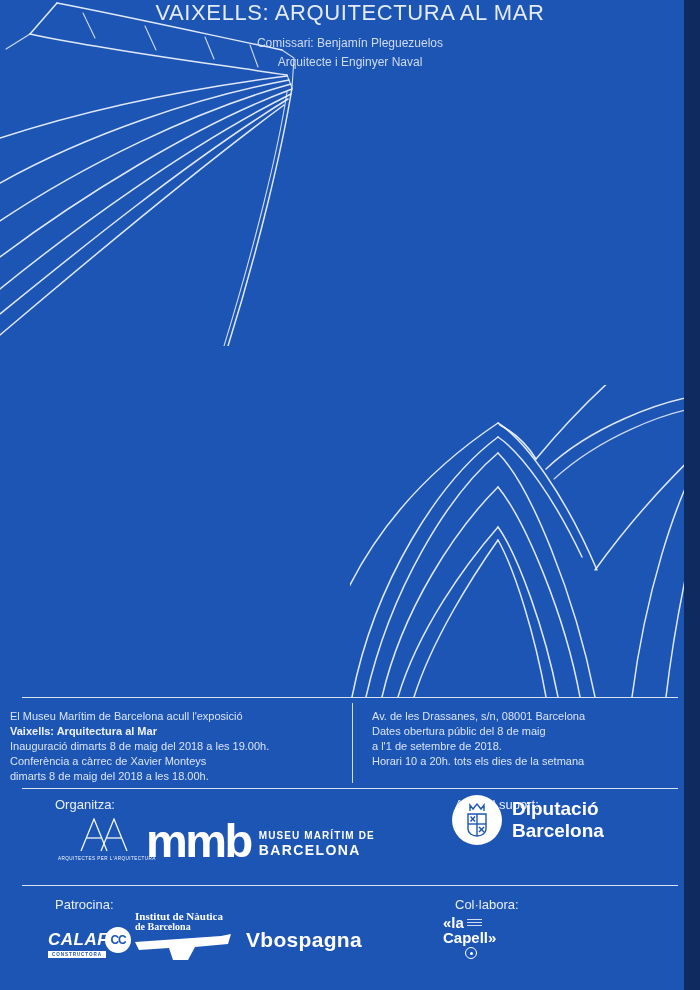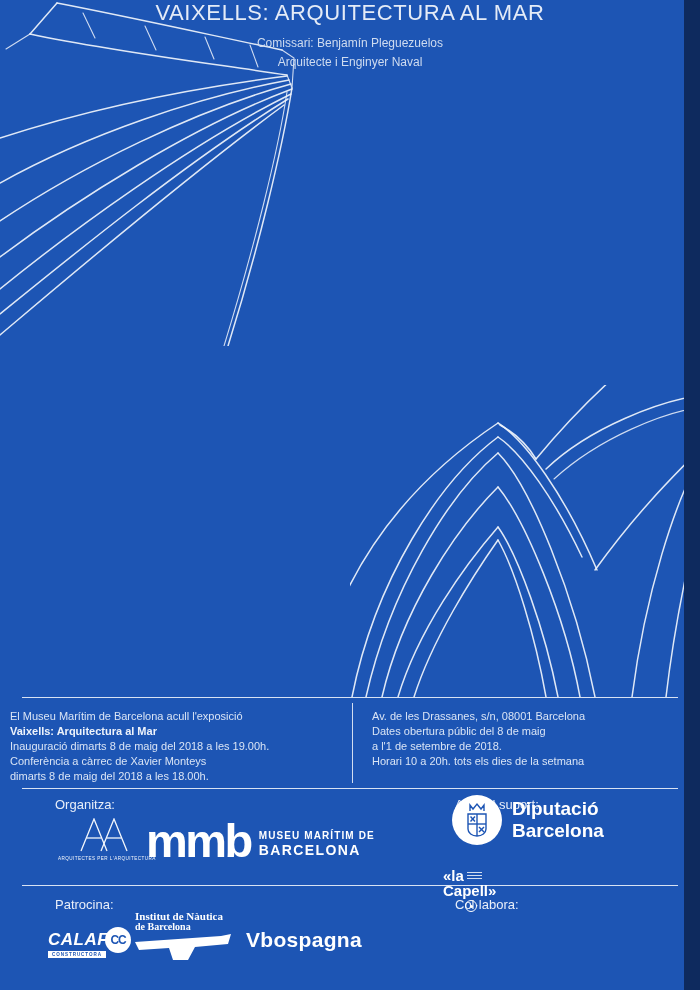--- a/index.html
+++ b/index.html
@@ -65,21 +65,21 @@
   .logo-nautica{position:absolute;left:135px;top:911px;width:105px;font-family:"Liberation Serif", serif;color:#ffffff;}
   .logo-nautica .n1{font-size:11px;font-weight:bold;line-height:11px;}
   .logo-nautica .n2{font-size:10px;font-weight:bold;line-height:9px;}
   .logo-nautica svg{margin-top:3px;}
 
   
   .logo-vbo{position:absolute;left:246px;top:928px;font-size:21px;font-weight:bold;
     letter-spacing:.3px;color:#ffffff;}
 
   
-  .logo-capell{position:absolute;left:443px;top:869px;color:#ffffff;width:80px;}
+  .logo-capell{position:absolute;left:443px;top:916px;color:#ffffff;width:80px;}
   .logo-capell .l1row{display:flex;align-items:flex-start;}
   .logo-capell .l1{font-size:15px;font-weight:bold;line-height:14px;}
   .logo-capell .smallprint{margin-left:3px;margin-top:3px;}
   .logo-capell .smallprint div{width:15px;height:1px;background:rgba(255,255,255,.8);margin-bottom:2px;}
   .logo-capell .l2{font-size:15px;font-weight:bold;line-height:15px;}
   .logo-capell .ring{width:10px;height:10px;border:1.6px solid #ffffff;border-radius:50%;
     margin:2px 0 0 22px;display:flex;align-items:center;justify-content:center;}
   .logo-capell .ring i{display:block;width:3px;height:3px;background:#ffffff;border-radius:50%;}
 </style>
 </head>

